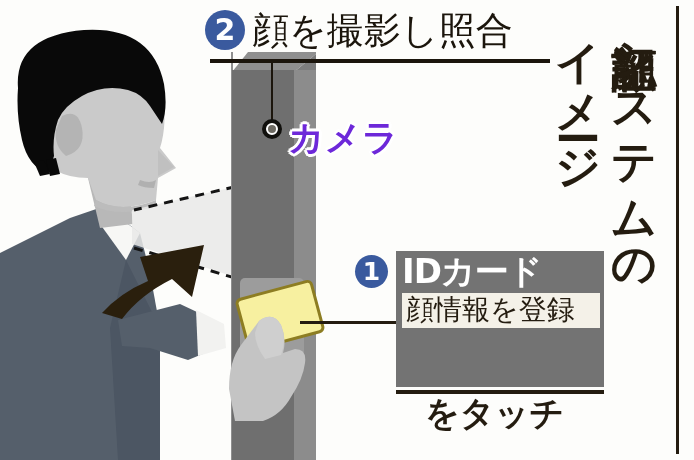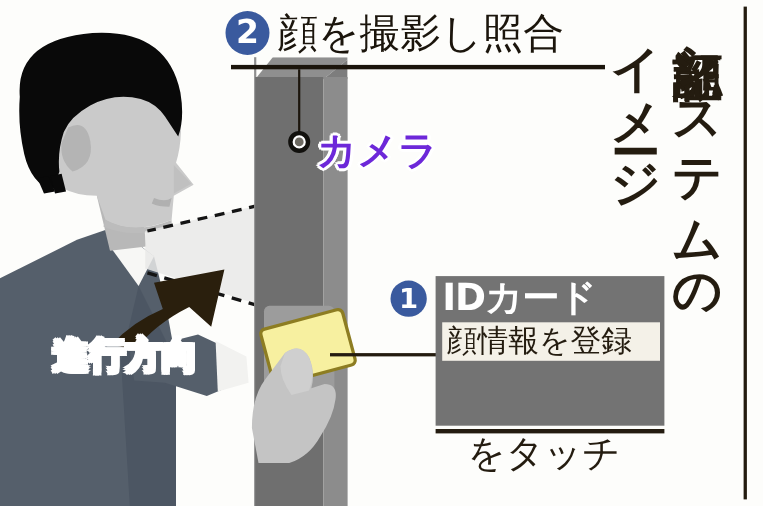--- a/index.html
+++ b/index.html
@@ -167,21 +167,21 @@
     white-space:nowrap;
   }
   #callout1-leader{
     left:300px;top:321px;width:98px;height:3px;background:#241c10;
   }
   #callout1-bottomline{
     left:396px;top:390px;width:208px;height:4px;background:#241c10;
   }
   #touch-label{
     left:425px;top:396px;
-    font-size:34px;font-weight:normal;color:#241c10;
+    font-size:34px;font-weight:bold;color:#241c10;
     line-height:1;white-space:nowrap;
   }
 </style>
 </head>
 <body>
 
 <div id="stage">
 
   <svg class="abs" id="person" viewBox="0 0 250 432">
 
@@ -236,21 +236,20 @@
   <svg class="abs" id="hand-shape" viewBox="0 0 90 120">
     <path d="M34 16 Q48 6 56 20 Q62 34 58 48 L70 44 Q82 44 80 58
              Q78 74 66 92 Q56 110 38 116 L10 116 L4 84 Q4 56 16 40 Z" fill="#c4c4c4"></path>
     <path d="M34 16 Q48 6 56 20 Q62 34 56 50 L40 54 Q30 40 30 28 Z" fill="#cfcfcf"></path>
   </svg>
 
   <svg class="abs" id="arrow" viewBox="0 0 110 85">
     <path d="M2 78 Q20 58 48 46 L40 22 L104 10 L92 62 L72 44 Q40 60 22 84 Z" fill="#2a1f0d"></path>
   </svg>
 
-  <div class="abs" id="direction-label">進行方向</div>
 
   <div class="abs" id="callout2">
     <div class="numcircle">2</div>
     <div id="callout2-label">顔を撮影し照合</div>
   </div>
   <div class="abs" id="callout2-underline"></div>
 
   <div class="abs" id="camera-leader"></div>
   <div class="abs" id="camera-dot"></div>
   <div class="abs" id="camera-dot-inner"></div>

